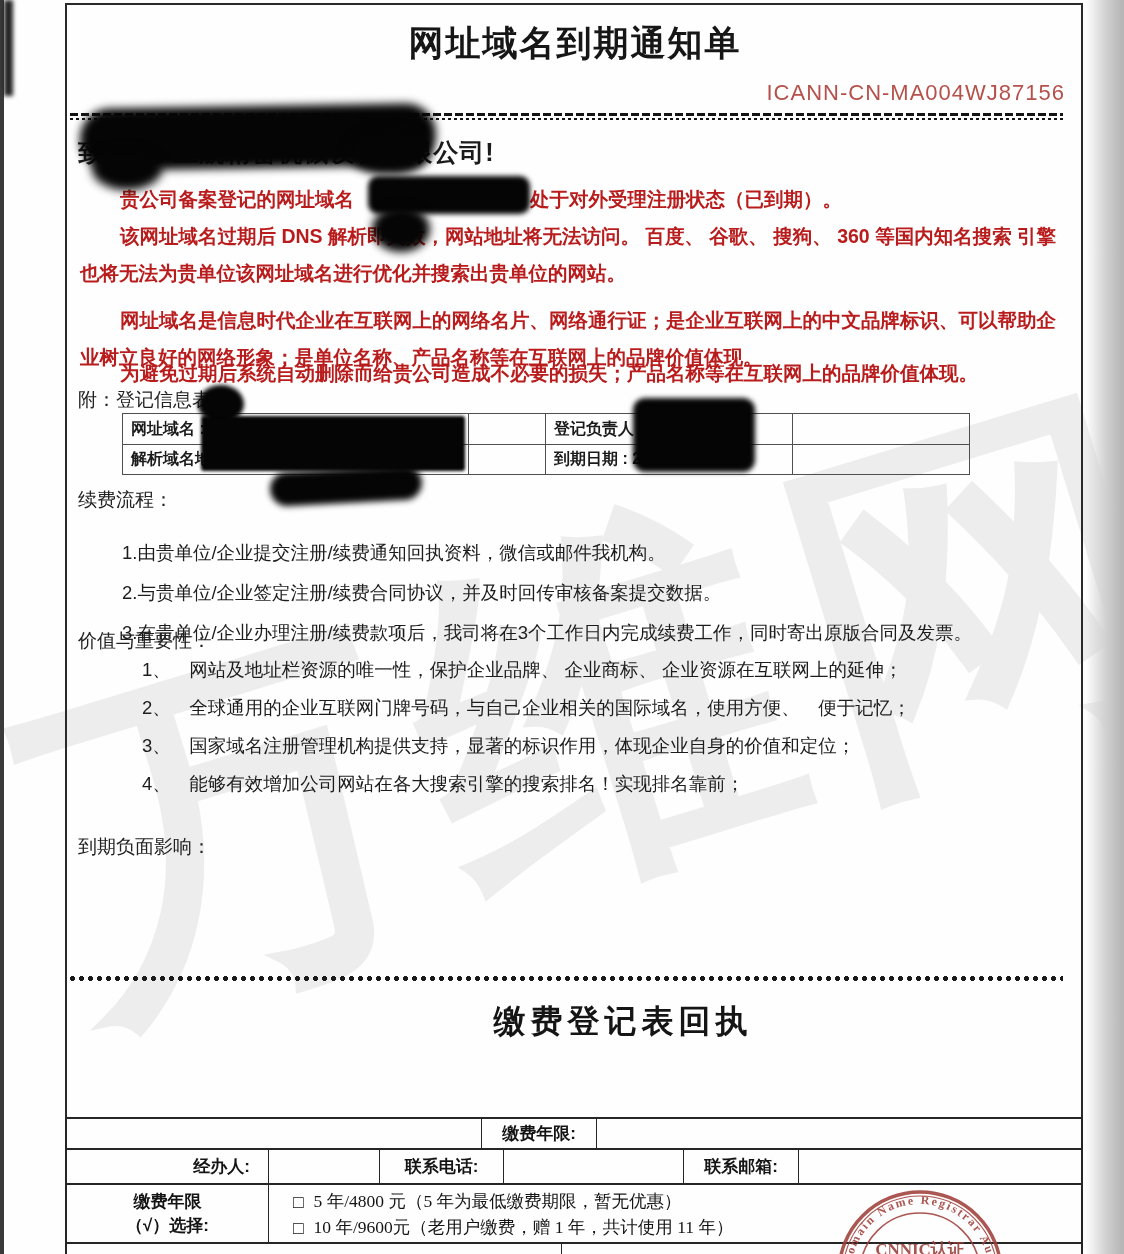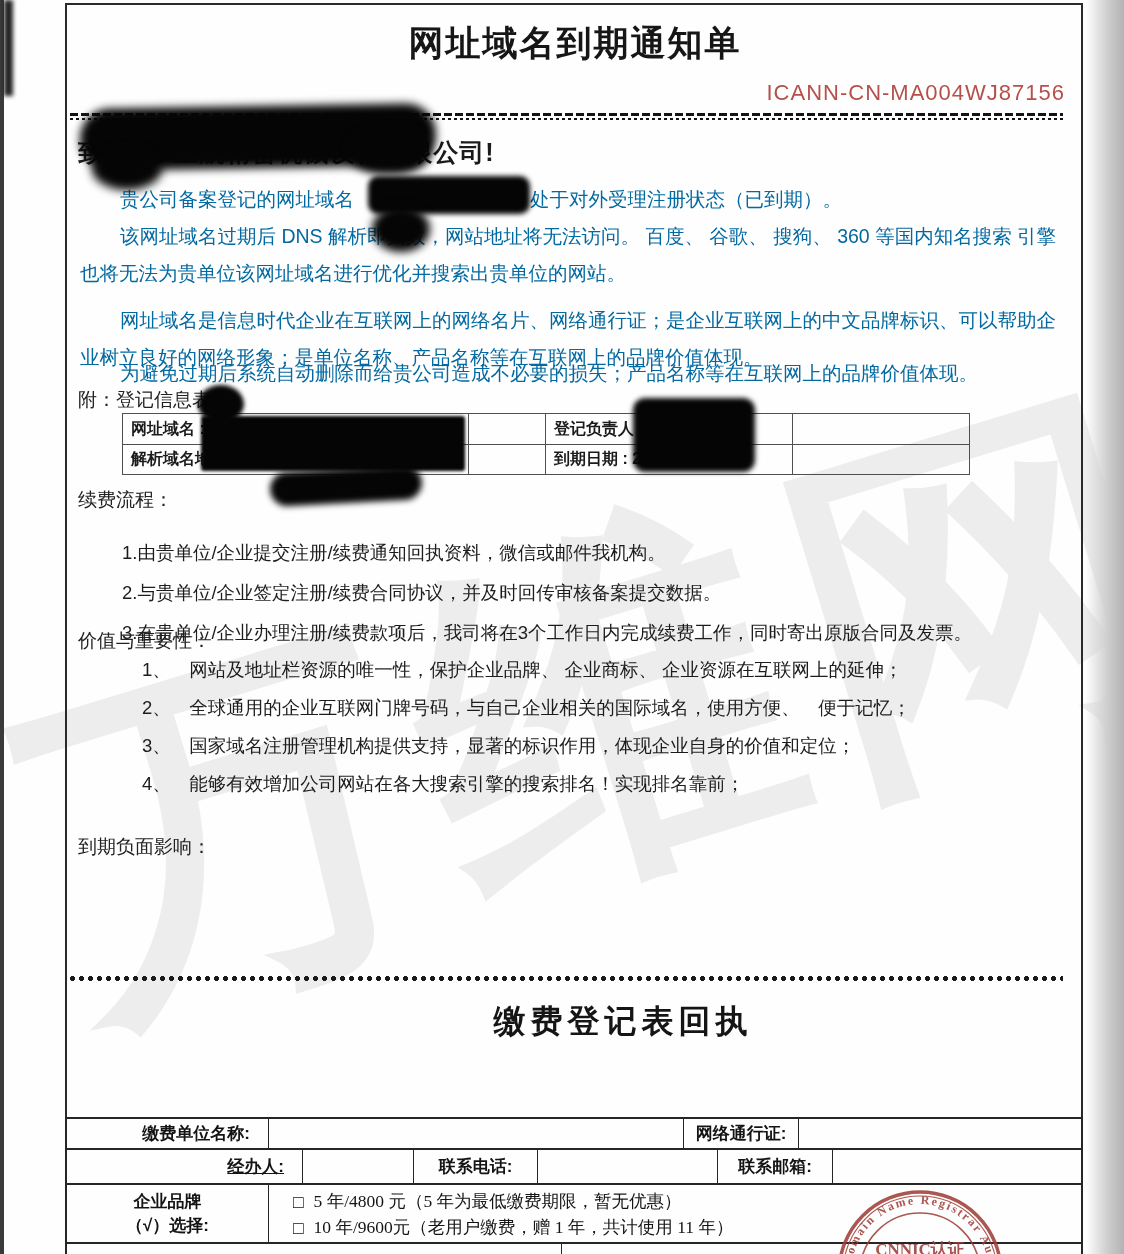--- a/index.html
+++ b/index.html
@@ -20,21 +20,21 @@
   .doc-title{position:absolute;left:65px;top:20px;width:1020px;text-align:center;
           font-size:35px;font-weight:700;letter-spacing:2px;color:#161616;}
   .ref-code{position:absolute;left:65px;top:80px;width:1000px;text-align:right;
           font-size:22px;font-weight:400;color:#b5504a;letter-spacing:1px;}
   .sep-dashed{position:absolute;left:70px;top:113px;width:993px;height:7px;
           background:
             repeating-linear-gradient(90deg,#141414 0 8px,transparent 8px 11px) top/100% 3px no-repeat,
             repeating-linear-gradient(90deg,#141414 0 3px,transparent 3px 6px) bottom/100% 2px no-repeat;}
   .salutation{position:absolute;left:78px;top:136px;font-size:25px;font-weight:700;letter-spacing:1px;}
   
-  .para{position:absolute;left:80px;width:988px;font-size:19.5px;font-weight:400;line-height:37px;color:#0369a1;}
+  .para{position:absolute;left:80px;width:988px;font-size:19.5px;font-weight:700;line-height:37px;color:#b91c1c;}
   .p1{top:181px;padding-left:40px;}
   .p1-spacer{display:inline-block;width:176px;}
   .p2{top:218px;text-indent:40px;}
   .p3{top:290px;text-indent:40px;margin-top:12px;}
   .p4{top:355px;text-indent:40px;}
   .sec-heading{position:absolute;left:78px;font-size:19px;font-weight:400;color:#222;}
   .h-info{top:387px;} .h-renew{top:487px;} .h-value{top:628px;} .h-neg{top:801px;margin-top:33px;}
   .list{position:absolute;left:122px;width:946px;font-size:18.5px;font-weight:400;color:#1c1c1c;}
   .list .li{line-height:26px;}
   .l-renew{top:540px;} .l-renew .li{margin-bottom:14px;}
@@ -58,21 +58,21 @@
   .form-table{position:absolute;left:65px;top:1117px;width:1018px;border:2px solid #262626;
           border-bottom:none;box-sizing:border-box;background:rgba(255,255,255,0.0);}
   .frow{display:flex;border-bottom:2px solid #262626;box-sizing:border-box;}
   .fr-a{height:31px;} .fr-b{height:35px;} .fr-c{height:59px;} .fr-d{height:40px;border-bottom:none;}
   .fcell{box-sizing:border-box;border-right:1.5px solid #262626;display:flex;align-items:center;
           font-size:17px;font-weight:700;color:#141414;}
   .fcell.last{border-right:none;}
   .flabel-r{justify-content:flex-end;padding-right:18px;}
   .flabel-c{justify-content:center;}
   .fa1{width:202px;} .fa2{width:415px;} .fa3{width:115px;} .fa4{flex:1;}
-  .fb1{width:236px;text-decoration:underline;} .fb2{width:111px;} .fb3{width:124px;} .fb4{width:180px;} .fb5{width:115px;} .fb6{flex:1;}
+  .fb1{width:202px;} .fb2{width:111px;} .fb3{width:124px;} .fb4{width:180px;} .fb5{width:115px;} .fb6{flex:1;}
   .fc1{width:202px;flex-direction:column;justify-content:center;line-height:24px;}
   .fc2{flex:1;flex-direction:column;align-items:flex-start;justify-content:center;
           font-family:"Liberation Serif","DejaVu Serif",serif;font-weight:400;font-size:17.5px;
           padding-left:24px;line-height:26px;text-align:right;}
   .opt-line{white-space:nowrap;}
   .opt-box{display:inline-block;margin-right:10px;transform:translateY(1px);}
   .fd1{width:495px;padding-left:18px;} .fd2{flex:1;padding-left:22px;letter-spacing:1px;}
   
   .blob{position:absolute;background:#050505;}
   .b-top{left:80px;top:106px;width:356px;height:62px;border-radius:30px;filter:blur(4px);transform:rotate(-1deg);}
@@ -143,36 +143,35 @@
   </div>
 
   <div class="sec-heading h-neg">到期负面影响：</div>
 
   <div class="sep-dotted"></div>
 
   <div class="receipt-title">缴费登记表回执</div>
 
   <div class="form-table">
     <div class="frow fr-a">
-      <div class="fcell fa1 flabel-r">缴费单位名称:</div>
       <div class="fcell fa2"></div>
-      <div class="fcell fa3 flabel-c">网络通行证:</div>
+      <div class="fcell fa3 flabel-c">缴费年限:</div>
       <div class="fcell fa4 last"></div>
     </div>
     <div class="frow fr-b">
       <div class="fcell fb1 flabel-r">经办人:</div>
       <div class="fcell fb2"></div>
       <div class="fcell fb3 flabel-c">联系电话:</div>
       <div class="fcell fb4"></div>
       <div class="fcell fb5 flabel-c">联系邮箱:</div>
       <div class="fcell fb6 last"></div>
     </div>
     <div class="frow fr-c">
       <div class="fcell fc1">
-        <span>企业品牌</span>
+        <span>缴费年限</span>
         <span>（√）选择:</span>
       </div>
       <div class="fcell fc2 last">
         <span class="opt-line"><span class="opt-box">□</span><span>5 年/4800 元（5 年为最低缴费期限，暂无优惠）</span></span>
         <span class="opt-line"><span class="opt-box">□</span><span>10 年/9600元（老用户缴费，赠 1 年，共计使用 11 年）</span></span>
       </div>
     </div>
     <div class="frow fr-d">
       <div class="fcell fd1">服务机构：域名注册服务机构（万维网）</div>
       <div class="fcell fd2 last">咨询电话：010-53670926</div>

